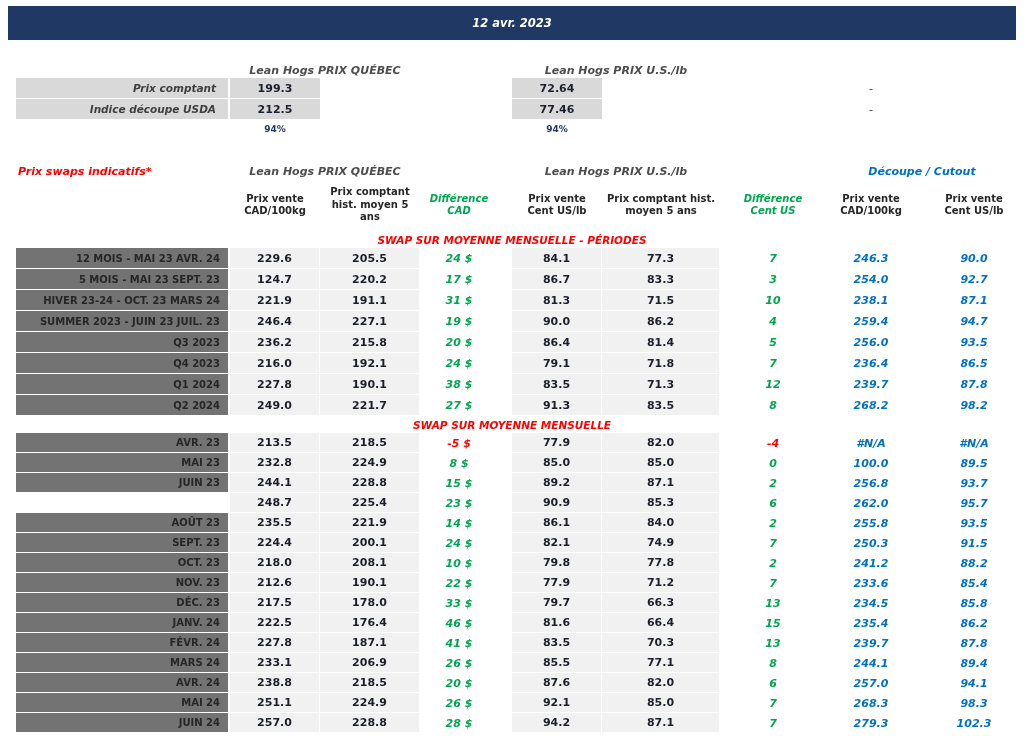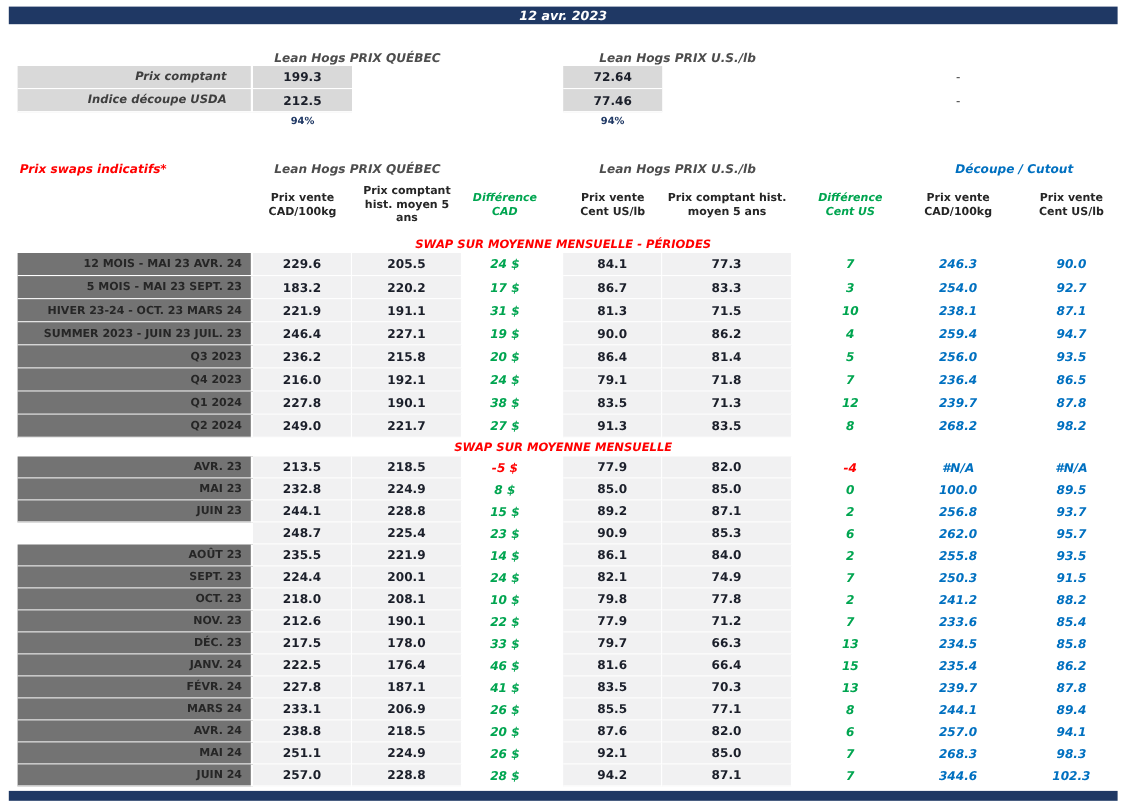--- a/index.html
+++ b/index.html
@@ -5,21 +5,21 @@
   * { margin:0; padding:0; box-sizing:border-box; }
   html,body { background:#fff; }
   body {
     width:1024px; height:736px; overflow:hidden;
     font-family:"DejaVu Sans","Liberation Sans",sans-serif;
     -webkit-font-smoothing:antialiased;
   }
   .sheet { padding:6px 8px 0 8px; width:1024px; }
 
   .datebar {
-    height:16px; background:#1F3864; color:#fff;
+    height:34px; background:#1F3864; color:#fff;
     font-size:11.5px; font-weight:bold; font-style:italic;
     display:flex; align-items:center; justify-content:center;
   }
 
   .row {
     display:grid;
     grid-template-columns:222px 90px 100px 78px 14px 90px 118px 14px 78px 16px 86px 18px 84px;
     align-items:stretch;
   }
   .cell { display:flex; align-items:center; justify-content:center; font-weight:bold; font-size:11px; color:#1B1F2A; }
@@ -31,21 +31,21 @@
   .group-title { font-size:11px; font-weight:bold; font-style:italic; color:#4D4D4D; display:flex; align-items:center; justify-content:center; }
   .span-qc { grid-column:2/4; }
   .span-us { grid-column:6/8; }
   .span-cut { grid-column:11/14; color:#0070C0; }
   .swaps-title { grid-column:1; justify-content:flex-start; padding-left:10px; color:#FF0000; }
 
   
   .spot-row { height:21px; }
   .lblcell {
     background:#D9D9D9; border-bottom:1px solid #fff; border-right:2px solid #fff;
-    margin-left:8px; justify-content:flex-end; padding-right:22px;
+    margin-left:8px; justify-content:flex-end; padding-right:12px;
     font-style:italic; font-size:10.5px; color:#3F3F3F; white-space:nowrap;
   }
   .graycell { background:#D9D9D9; border-bottom:1px solid #fff; }
   .dashcell { font-weight:normal; color:#333; }
   .ratio-row { height:17px; }
   .ratio-lbl { margin-left:8px; justify-content:flex-end; padding-right:10px; font-style:italic; font-size:9.5px; color:#3F3F3F; white-space:nowrap; }
   .ratio-val { font-size:9px; color:#1F3864; }
 
   
   .colhead-row { height:52px; }
@@ -137,21 +137,21 @@
     <div class="cell bg c3">205.5</div>
     <div class="cell diffcell c4">24 $</div>
     <div class="cell bg c6">84.1</div>
     <div class="cell bg c7">77.3</div>
     <div class="cell diffcell c9">7</div>
     <div class="cell cutcell c11">246.3</div>
     <div class="cell cutcell c13">90.0</div>
   </div>
       <div class="row data-row">
     <div class="cell rowlbl c1">5 MOIS - MAI 23 SEPT. 23</div>
-    <div class="cell bg c2">183.2</div>
+    <div class="cell bg c2">124.7</div>
     <div class="cell bg c3">220.2</div>
     <div class="cell diffcell c4">17 $</div>
     <div class="cell bg c6">86.7</div>
     <div class="cell bg c7">83.3</div>
     <div class="cell diffcell c9">3</div>
     <div class="cell cutcell c11">254.0</div>
     <div class="cell cutcell c13">92.7</div>
   </div>
       <div class="row data-row">
     <div class="cell rowlbl c1">HIVER 23-24 -  OCT. 23 MARS 24</div>
@@ -377,19 +377,19 @@
     <div class="cell cutcell c13">98.3</div>
   </div>
       <div class="row data-row">
     <div class="cell rowlbl c1">JUIN 24</div>
     <div class="cell bg c2">257.0</div>
     <div class="cell bg c3">228.8</div>
     <div class="cell diffcell c4">28 $</div>
     <div class="cell bg c6">94.2</div>
     <div class="cell bg c7">87.1</div>
     <div class="cell diffcell c9">7</div>
-    <div class="cell cutcell c11">344.6</div>
+    <div class="cell cutcell c11">279.3</div>
     <div class="cell cutcell c13">102.3</div>
   </div>
     </div>
 
   <div class="bottom-bar"></div>
 </div>
 
 </body></html>

